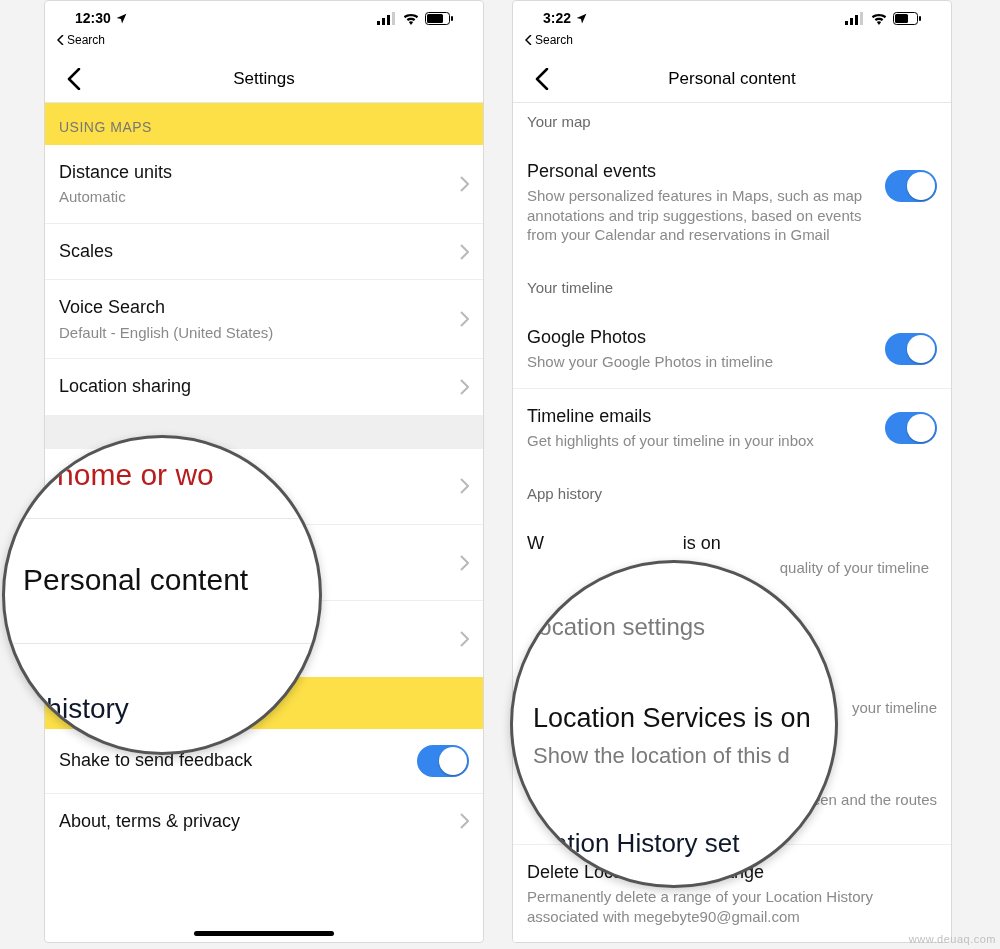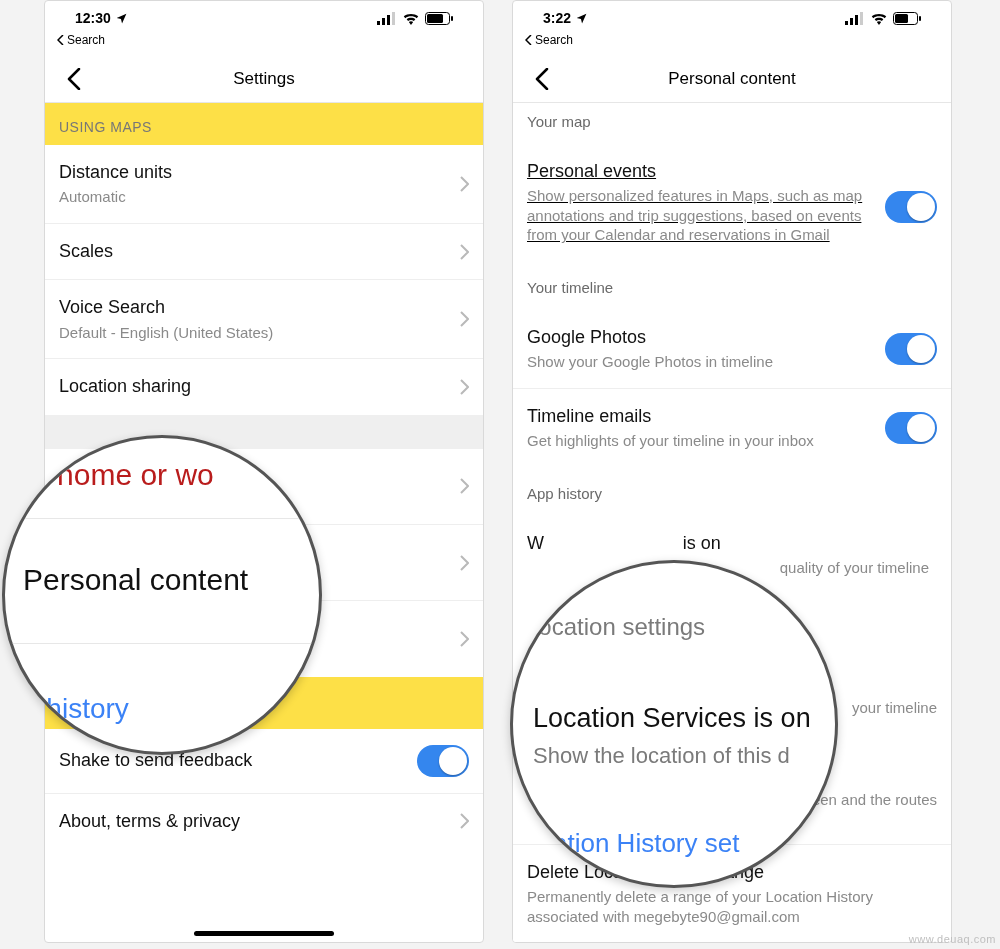--- a/index.html
+++ b/index.html
@@ -146,21 +146,21 @@
   .mag-big {
     font-size:30px; color:#111;
     position:absolute;
   }
   .mag-small {
     font-size:22px; color:#7a7a7a;
     position:absolute;
     white-space:nowrap;
   }
   .mag-tiny {
-    font-size:28px; color:#3b82f6;
+    font-size:28px; color:#0f172a;
     position:absolute;
     white-space:nowrap;
   }
   .watermark{
     position:absolute;
     right:4px; bottom:4px;
     font-size:11px;
     color:#bfbfbf;
     letter-spacing:0.5px;
   }
@@ -335,21 +335,21 @@
       <div class="back-btn">
         <svg width="14" height="22" viewBox="0 0 14 22">
             <path d="M12 1L2 11l10 10" fill="none" stroke="#000" stroke-width="2.5" stroke-linecap="round" stroke-linejoin="round"></path>
           </svg>
       </div>
       <div class="title">Personal content</div>
     </div>
 
     <div class="group-header plain" style="padding-top:10px;">Your map</div>
     <div class="list">
-      <div class="row" style="align-items:center;text-decoration:underline;">
+      <div class="row" style="align-items:flex-start;">
         <div class="row-body">
           <div class="row-title">Personal events</div>
           <div class="row-sub">Show personalized features in Maps, such as map annotations and trip suggestions, based on events from your Calendar and reservations in Gmail</div>
         </div>
         <div class="toggle" style="margin-top:10px;"></div>
       </div>
     </div>
 
     <div class="group-header plain">Your timeline</div>
     <div class="list">

